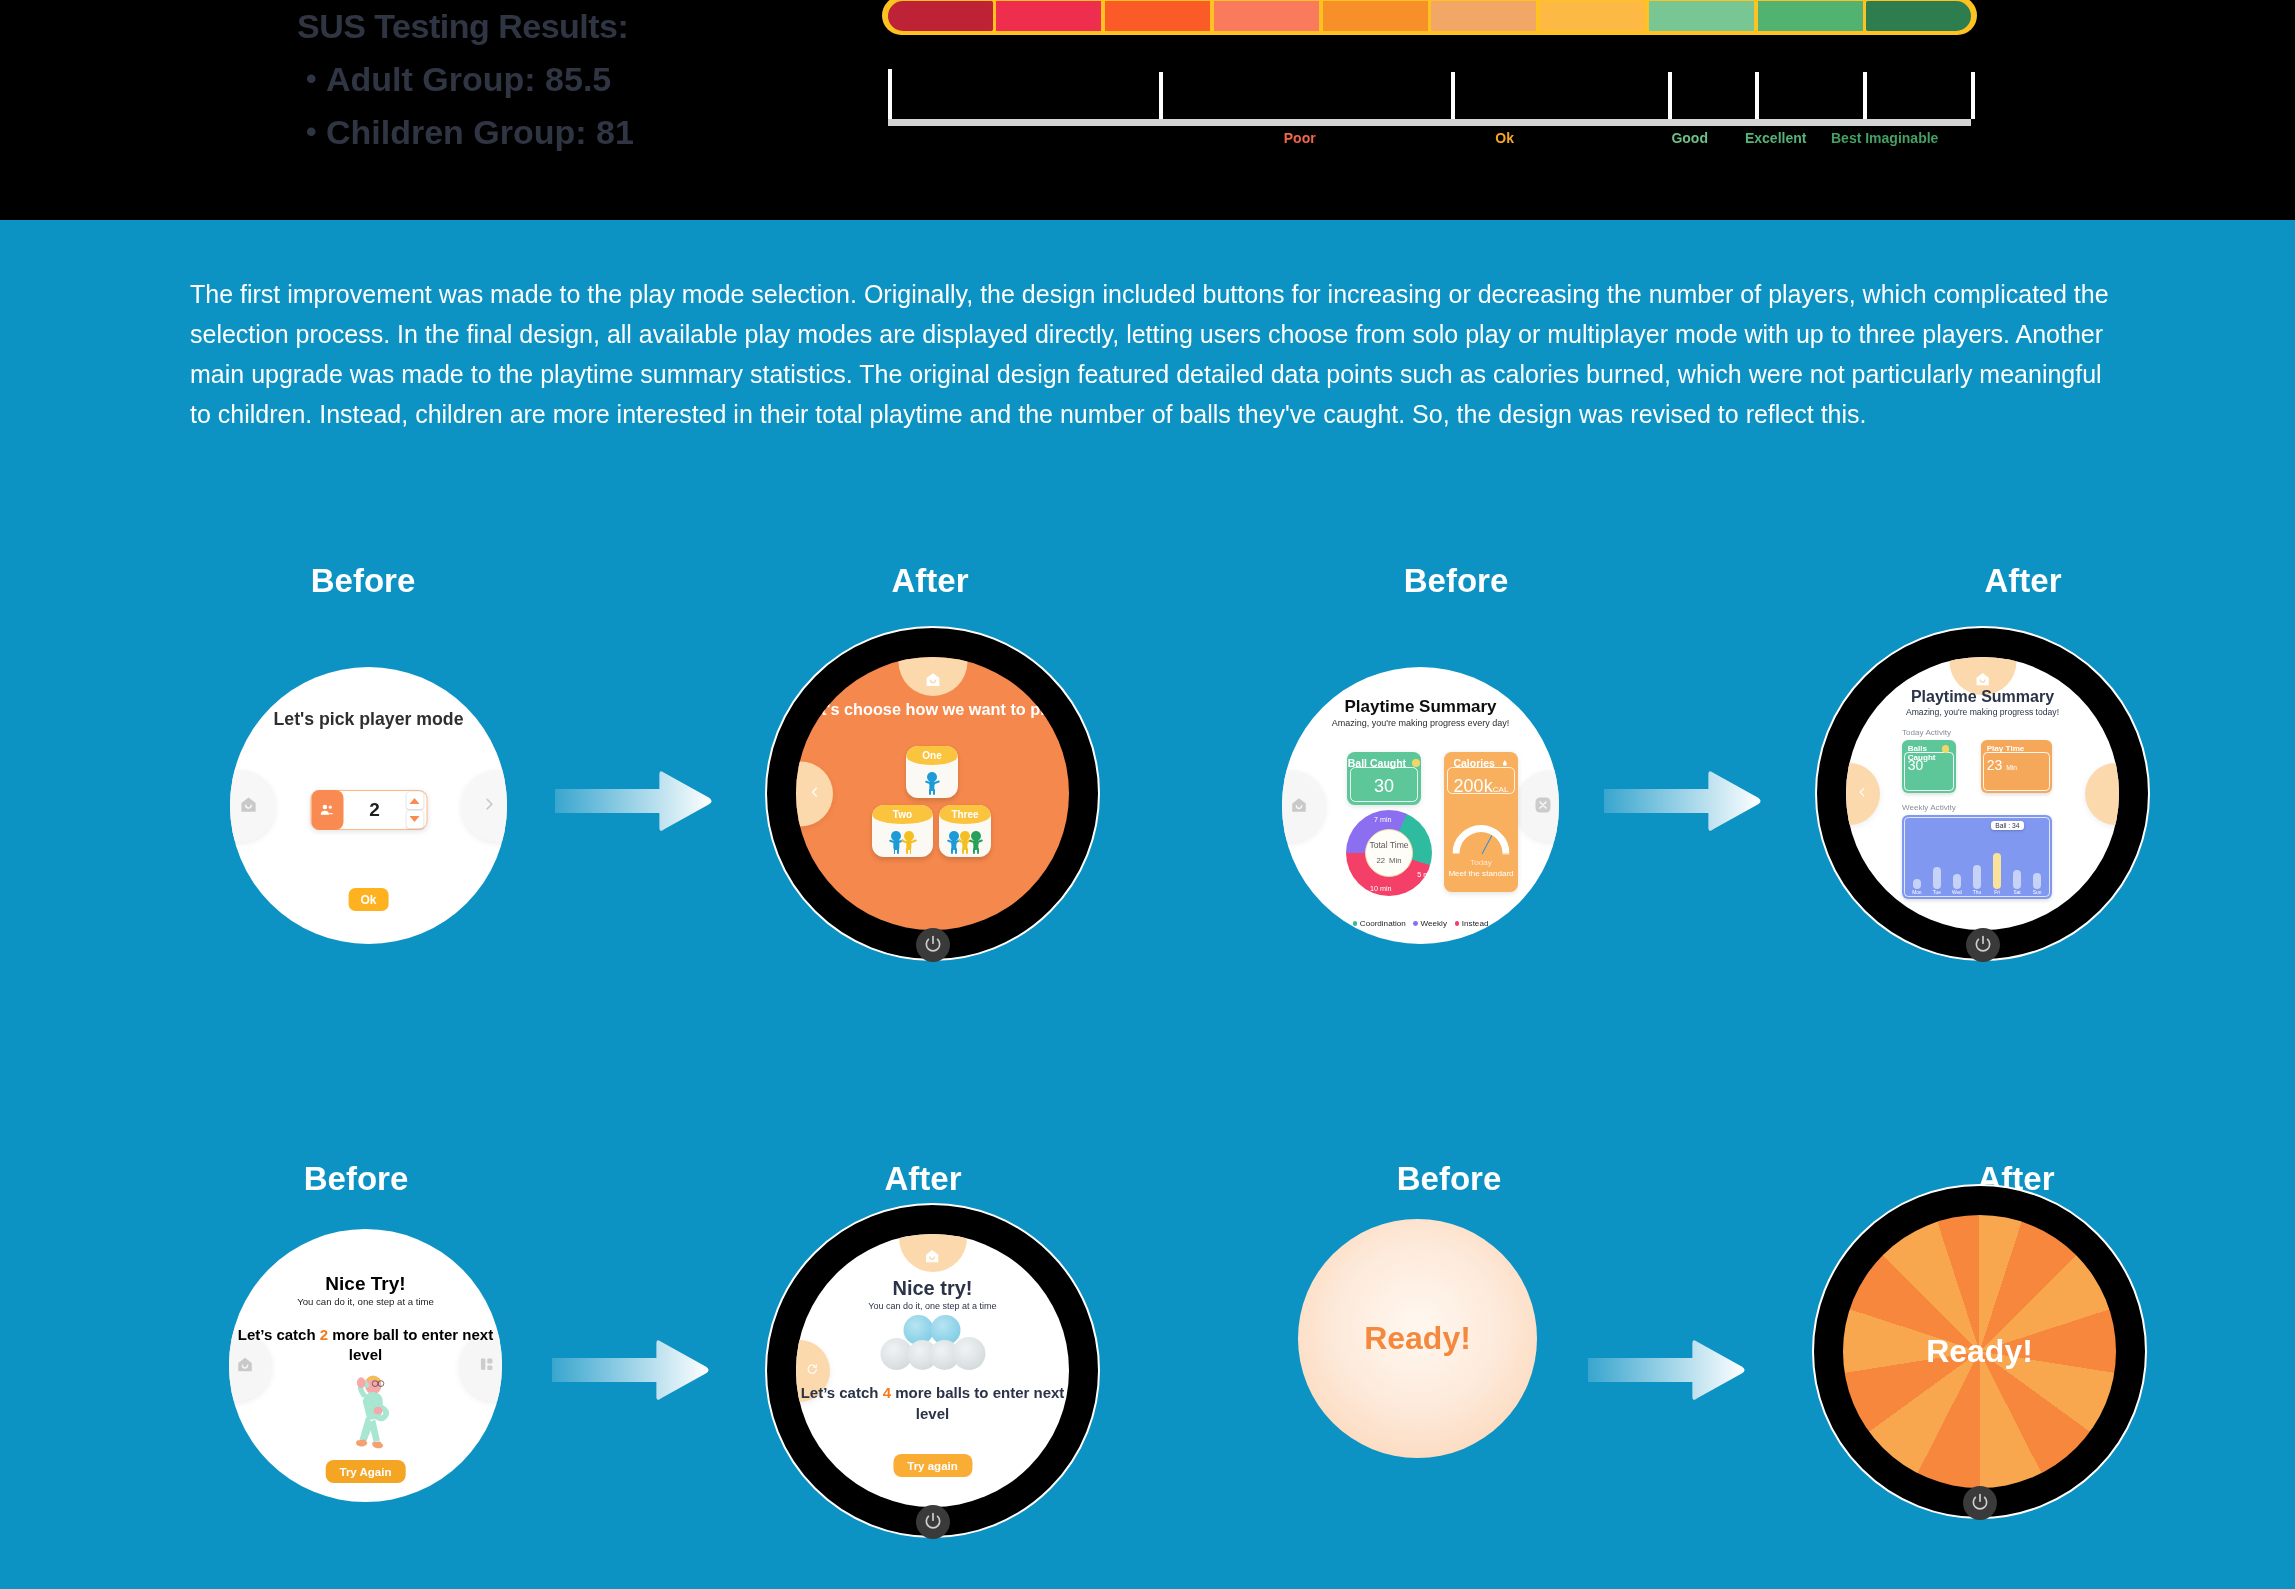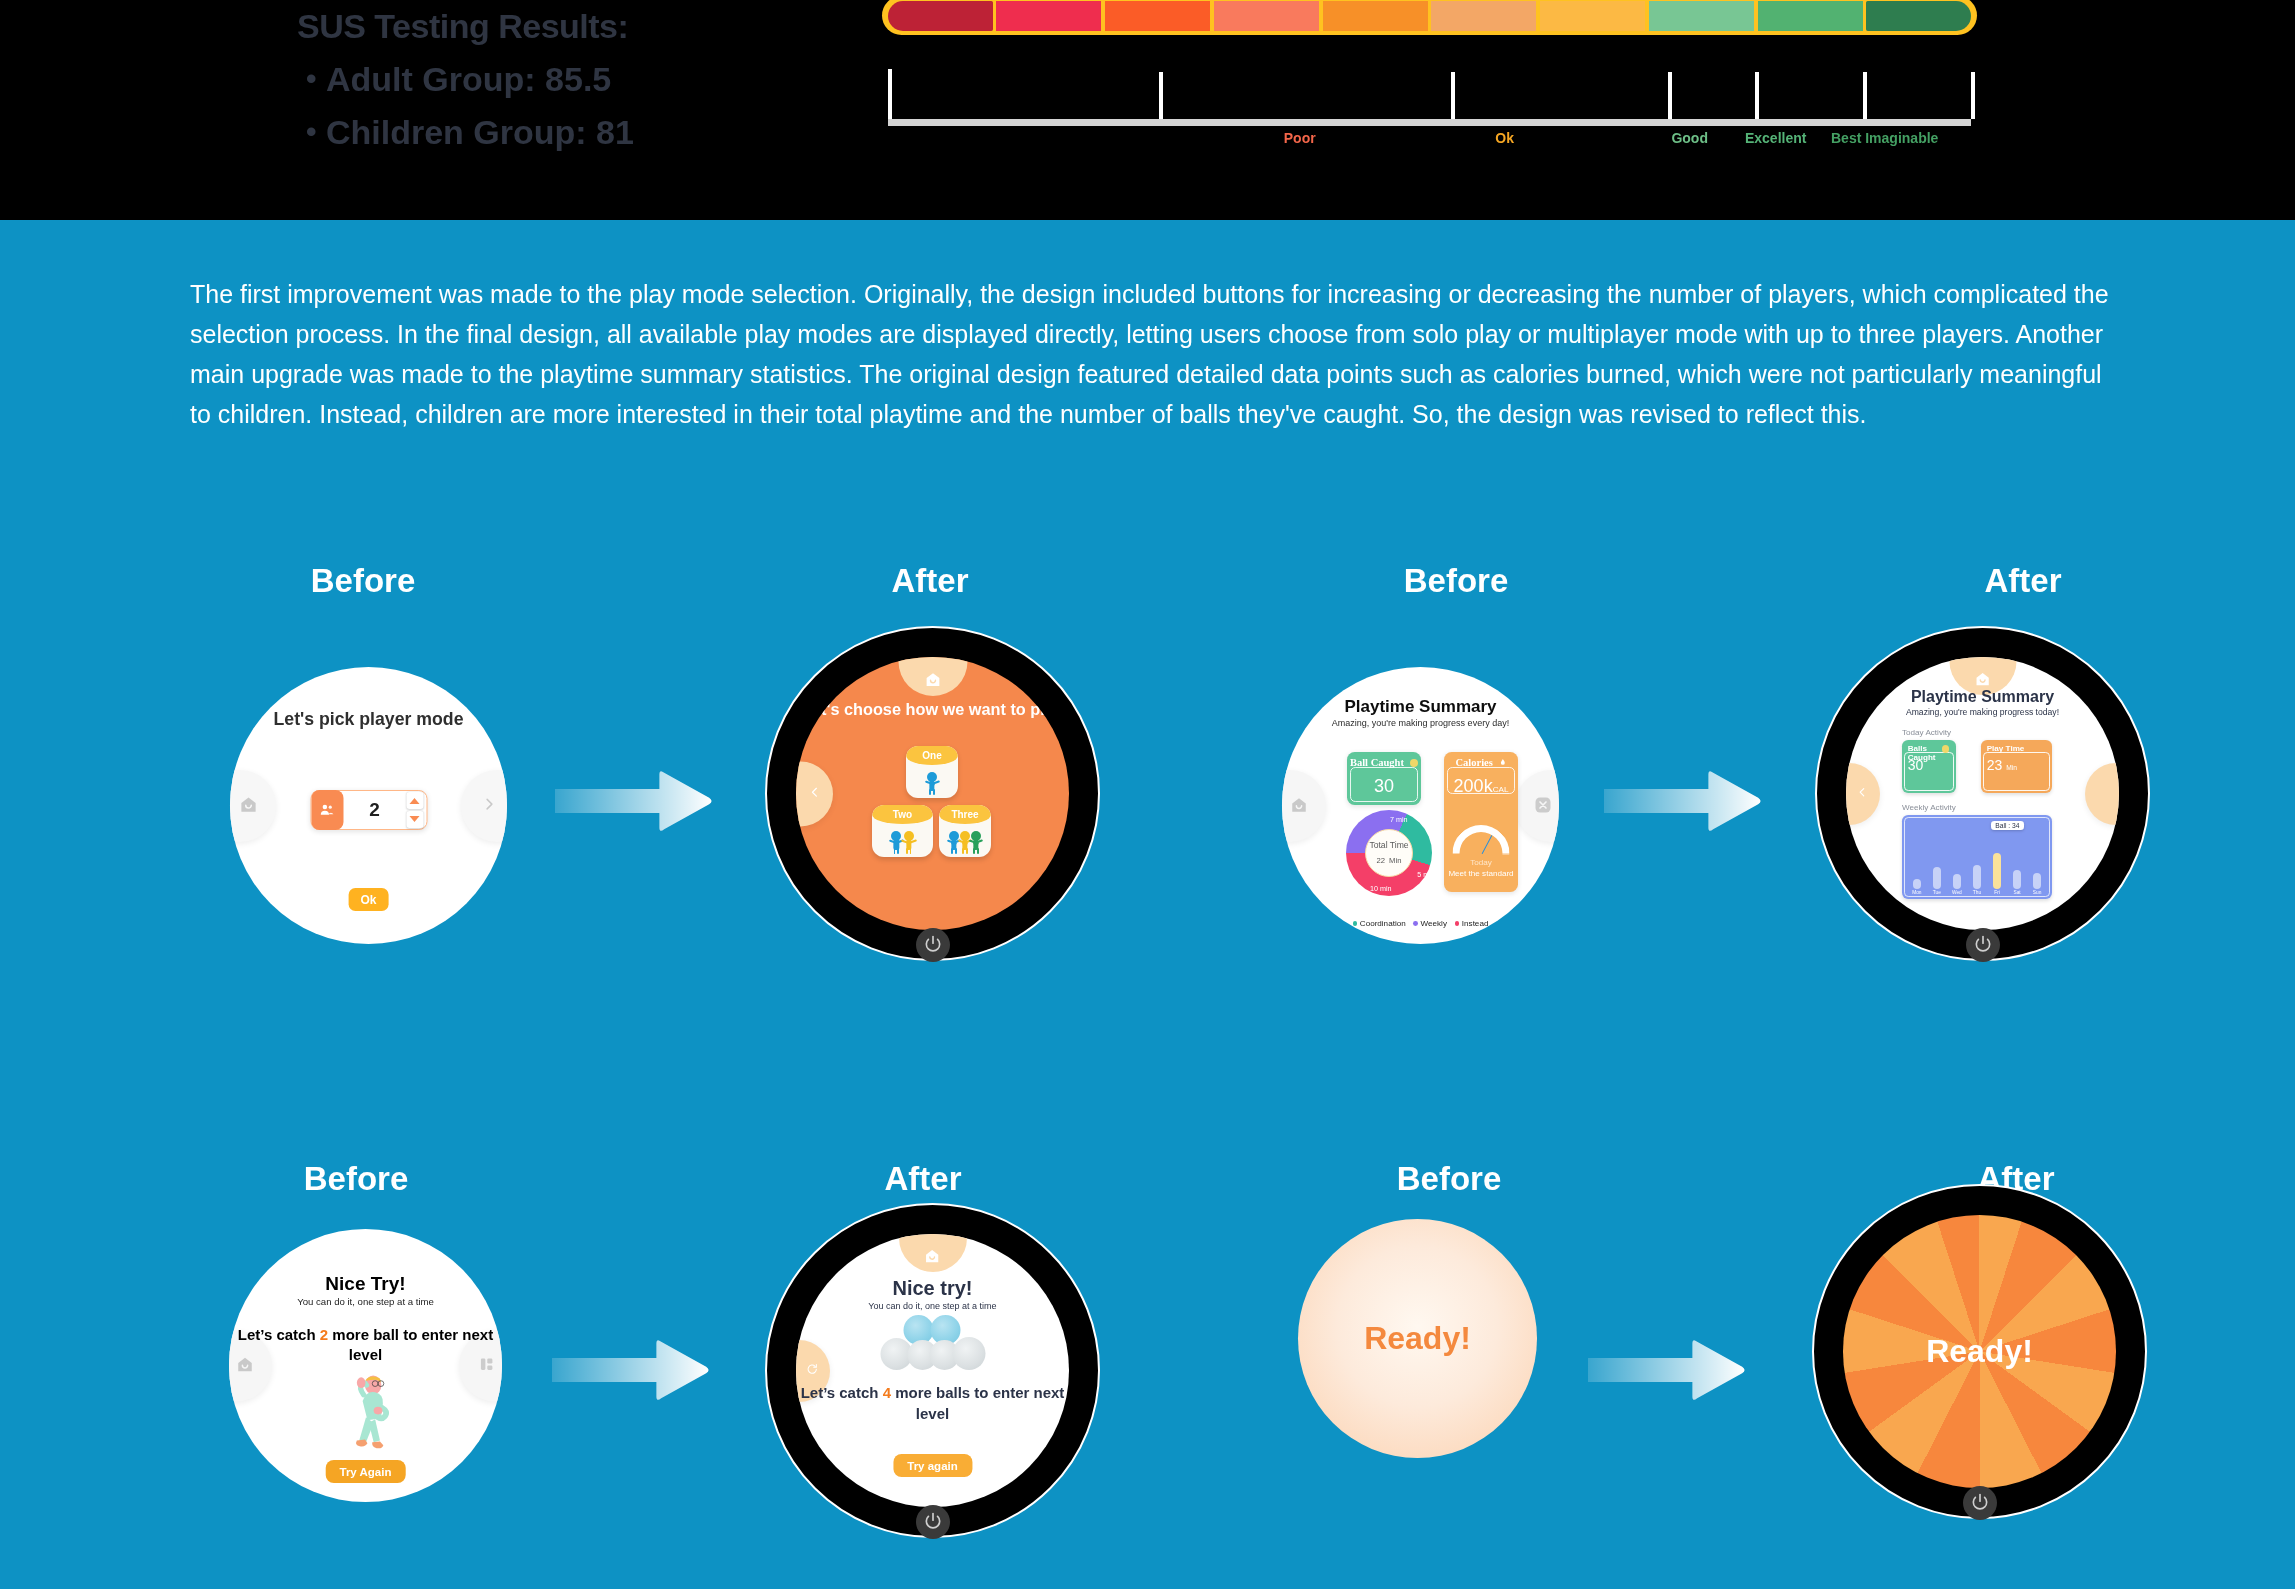--- a/index.html
+++ b/index.html
@@ -204,21 +204,21 @@
     font-size:9px;color:#2b2b2b;
   }
   .pc-card{
     position:absolute;border-radius:7.7px;
     box-shadow:0 1.9px 4.8px rgba(0,0,0,.10);
   }
   .pc-inner{position:absolute;left:3.3px;right:3.3px;bottom:3.3px;top:15.3px;border:1px solid rgba(255,255,255,.85);border-radius:5.3px;}
   .pc-label{
     position:absolute;left:0;right:0;top:5.3px;text-align:center;
     font-size:10.5px;font-weight:bold;color:#fff;
-    display:flex;align-items:center;justify-content:center;gap:6px;font-family:Liberation Serif, serif;
+    display:flex;align-items:center;justify-content:center;gap:6px;
   }
   .pc-value{
     position:absolute;left:0;right:0;top:24px;text-align:center;
     font-size:18px;color:#fff;font-weight:400;
   }
   .pc-value small{font-size:8.1px;}
   .donut{
     position:absolute;width:86px;height:86px;border-radius:50%;
   }
   .donut-hole{
@@ -648,21 +648,21 @@
     </div>
 
     <div class="donut" id="donut3" style="left: 64px; top: 143px; background: conic-gradient(from -90deg, rgb(139, 111, 240) 0deg, rgb(139, 111, 240) 114.545deg, rgb(47, 187, 160) 114.545deg, rgb(47, 187, 160) 196.364deg, rgb(244, 63, 104) 196.364deg, rgb(244, 63, 104) 360deg);">
       <div class="donut-hole">
         <div class="t1">Total Time</div>
         <div class="t2">
           <span>22</span>
           <span>Min</span>
         </div>
       </div>
-      <div class="donut-lbl" style="left:44px;top:4.8px;">7 min</div>
+      <div class="donut-lbl" style="left:28px;top:4.8px;">7 min</div>
       <div class="donut-lbl" style="right:-2.9px;top:60px;">5 min</div>
       <div class="donut-lbl" style="left:24px;bottom:3.3px;">10 min</div>
     </div>
 
     <div class="legend">
       <span><span class="dot" style="background:#2fbba0"></span><span>Coordination</span></span>
       <span><span class="dot" style="background:#8b6ff0"></span><span>Weekly</span></span>
       <span><span class="dot" style="background:#f43f68"></span><span>Instead</span></span>
     </div>
   </div>

